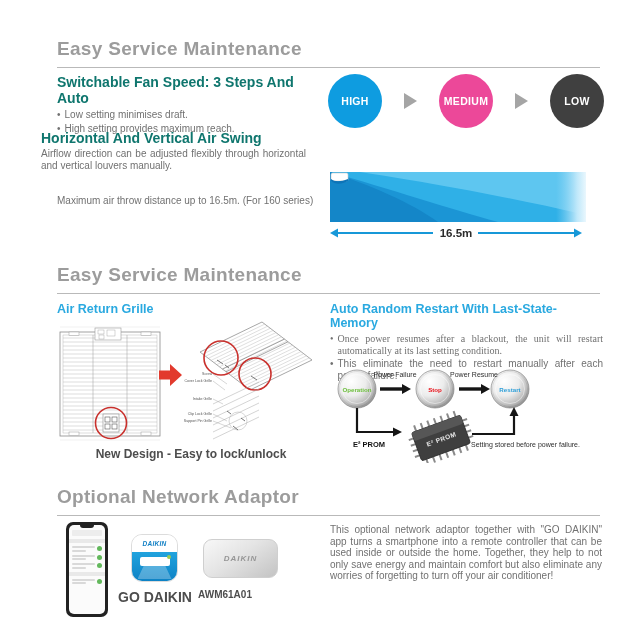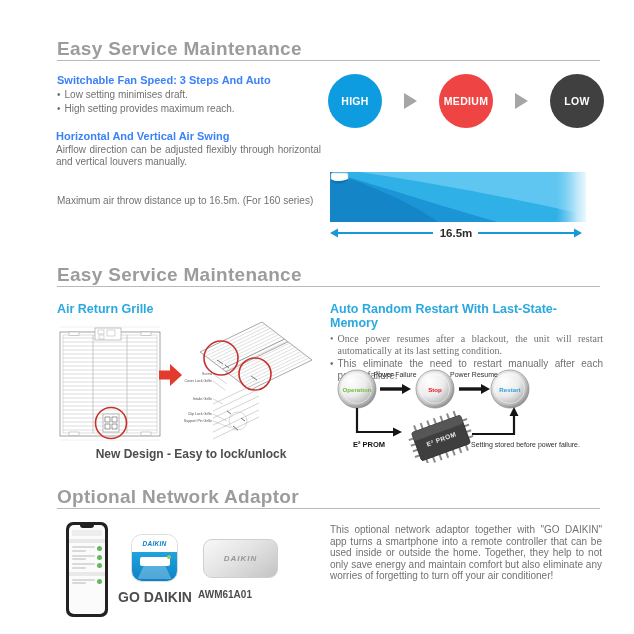--- a/index.html
+++ b/index.html
@@ -1,20 +1,20 @@
 <!DOCTYPE html>
 <html><head>
 <meta charset="utf-8">
 <style>
   html,body{margin:0;padding:0;background:#f4f4f4;}
   .page{position:relative;width:634px;height:634px;background:#ffffff;outline:1px solid #ececec;
         font-family:"Liberation Sans",sans-serif;overflow:hidden;}
   .h1{position:absolute;left:57px;width:543px;font-size:19px;font-weight:700;color:#9c9c9c;
-      letter-spacing:.3px;border-bottom:1px solid #b9b9b9;}
-  .sub{font-size:11px;font-weight:700;color:#3b82f6;}
+      letter-spacing:.3px;padding-bottom:7px;border-bottom:1px solid #b9b9b9;}
+  .sub{font-size:14px;font-weight:700;color:#0f766e;}
   .sub2{font-size:12.5px;font-weight:700;color:#2aa9e0;}
   .body-text{font-size:10px;color:#717171;line-height:12px;text-align:justify;}
   .bullet{display:flex;gap:4px;font-size:10px;color:#717171;line-height:11.5px;margin-top:2px;}
   .bullet .dot::before{content:"•";}
   .abs{position:absolute;}
   
   .fan-row{position:absolute;left:328px;top:74px;display:flex;align-items:center;gap:22px;}
   .fan-circle{width:54px;height:54px;border-radius:50%;display:flex;align-items:center;justify-content:center;
               color:#fff;font-size:10.5px;font-weight:700;letter-spacing:.3px;}
   .tri-right{width:0;height:0;border-left:13px solid #a5a5a5;border-top:8px solid transparent;border-bottom:8px solid transparent;}
@@ -70,30 +70,30 @@
         <span>High setting provides maximum reach.</span>
       </div>
     </div>
   </div>
 
   <div class="fan-row">
     <div class="fan-circle" style="background: rgb(14, 156, 224);">
       <span>HIGH</span>
     </div>
     <div class="tri-right"></div>
-    <div class="fan-circle" style="background: #ef4444; text-align: center;">
+    <div class="fan-circle" style="background: #ec4899; text-align: center;">
       <span>MEDIUM</span>
     </div>
     <div class="tri-right"></div>
     <div class="fan-circle" style="background: #404040;">
       <span>LOW</span>
     </div>
   </div>
 
-  <div class="abs" style="left:56px;top:130px;width:265px;">
+  <div class="abs" style="left:41px;top:130px;width:265px;">
     <div class="sub">Horizontal And Vertical Air Swing</div>
     <div class="body-text" style="margin-top:2px;">Airflow direction can be adjusted flexibly through horizontal and vertical louvers manually.</div>
   </div>
 
   <div class="abs" style="left:57px;top:193px;width:265px;">
     <div class="body-text" style="margin-top:2px;">Maximum air throw distance up to 16.5m. (For 160 series)</div>
   </div>
 
   <svg class="abs" style="left:330px;top:169px;" width="272" height="74" viewBox="0 0 272 74">
     <defs>

